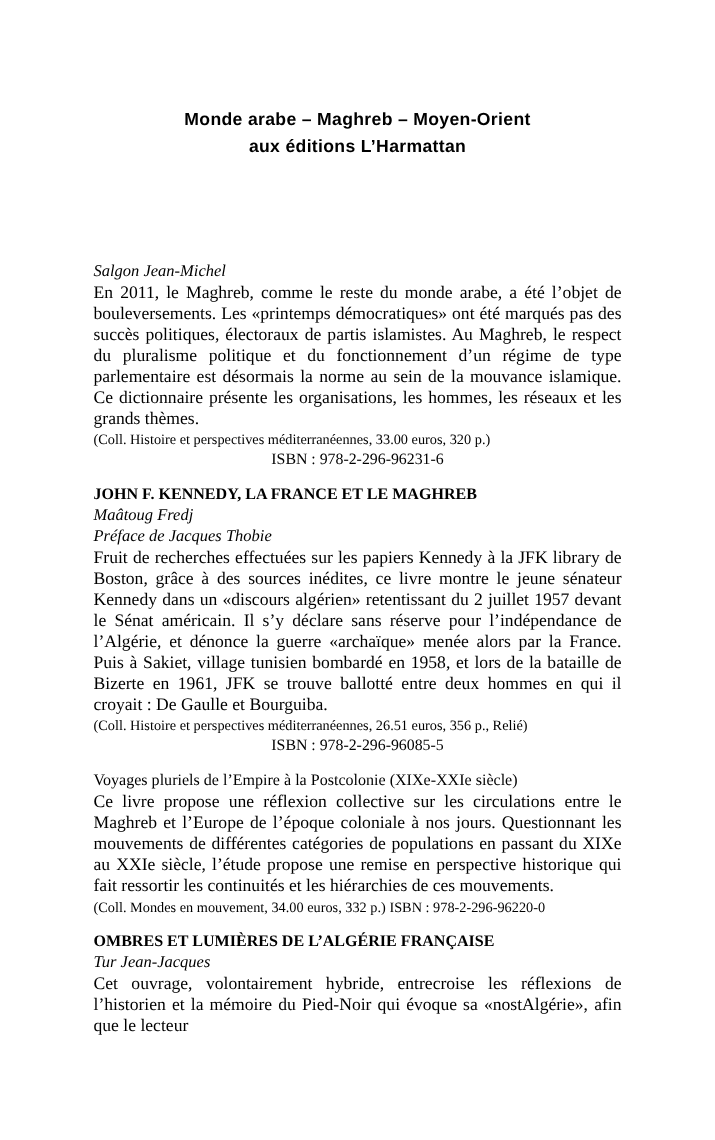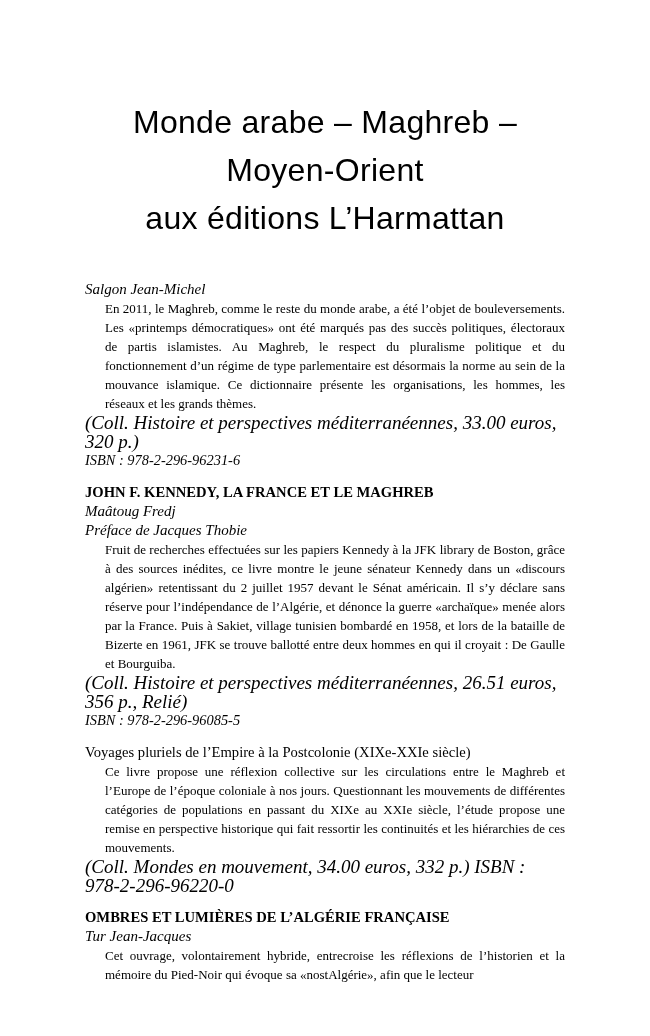--- a/index.html
+++ b/index.html
@@ -16,25 +16,25 @@
   .page {
     width: 650px;
     height: 1036px;
     padding: 98px 85px 0 85px;
     overflow: hidden;
     background: #ffffff;
   }
   .page-title {
     text-align: center;
     font-family: "Liberation Sans", sans-serif;
-    font-weight: 400;
-    font-size: 32px;
+    font-weight: 700;
+    font-size: 16px;
     line-height: 1.5;
     letter-spacing: 0.3px;
-    margin-bottom: 38px;
+    margin-bottom: 92px;
   }
   .page-title .t-line { display: block; }
   .entries { width: 480px; }
   .entry { margin-bottom: 13px; }
   .b-title {
     font-weight: bold;
     font-size: 14.6px;
     line-height: 19px;
   }
   .b-subtitle {
@@ -42,32 +42,29 @@
     font-size: 14.6px;
     line-height: 19px;
   }
   .b-author, .b-preface {
     font-style: italic;
     font-size: 15px;
     line-height: 19px;
   }
   .b-body {
     text-align: justify;
-    font-size: 13px;
+    font-size: 16px;
     line-height: 19px;
-    margin-left: 20px;
   }
   .b-coll {
-    font-style: italic;
-    font-size: 19px;
+    font-size: 13px;
     line-height: 19px;
   }
   .b-isbn {
-    font-style: italic;
-    text-align: left;
+    text-align: center;
     font-size: 14.4px;
     line-height: 19px;
   }
 </style>
 </head>
 <body>
 
 <div class="page">
 
   <h1 class="page-title">

